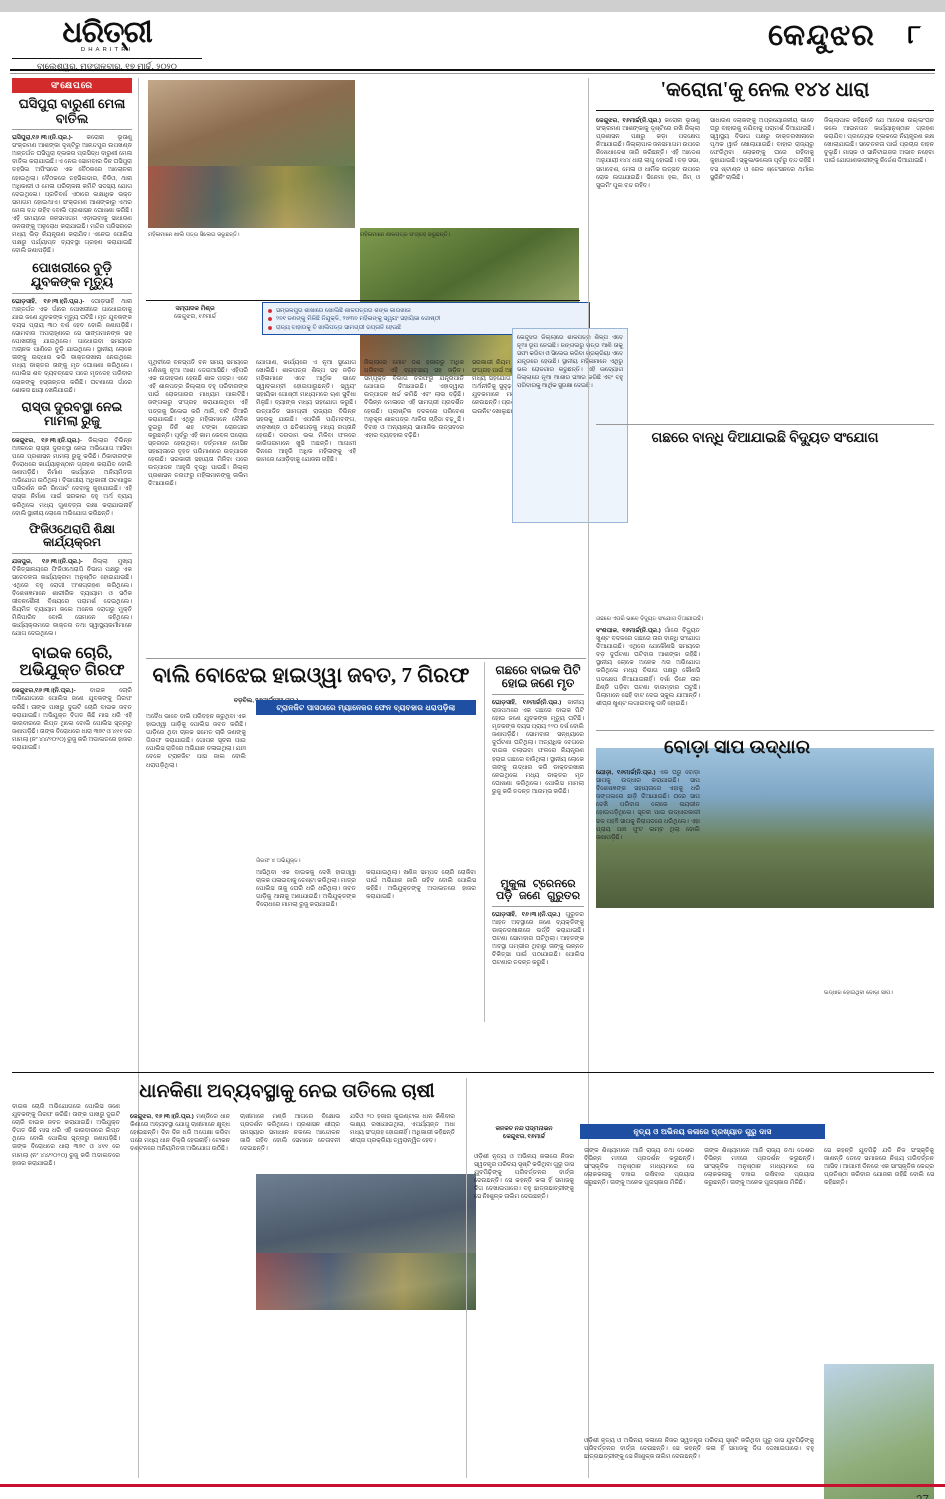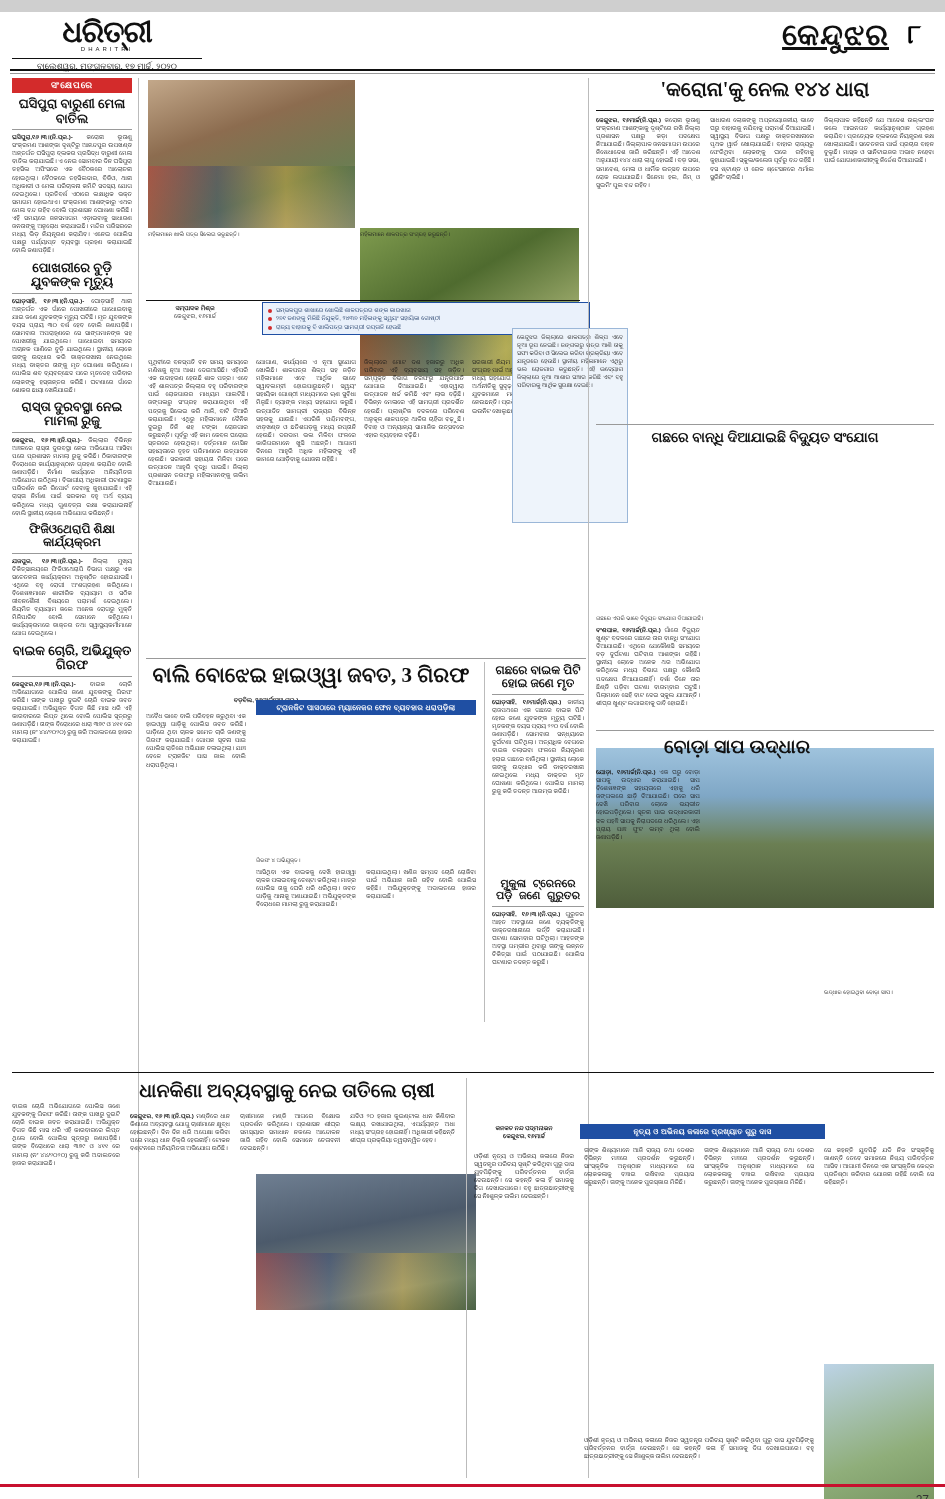--- a/index.html
+++ b/index.html
@@ -84,21 +84,21 @@
 <body>
 
 <div id="page">
 
   <div class="masthead">
     <div class="logo-box">
       <div class="logo-text">ଧରିତ୍ରୀ</div>
       <div class="logo-sub">DHARITRI</div>
     </div>
     <div class="masthead-date">ବାଲେଶ୍ୱର, ମଙ୍ଗଳବାର, ୧୭ ମାର୍ଚ୍ଚ, ୨୦୨୦</div>
-    <div class="edition" style="right:56px;text-decoration:underline;">କେନ୍ଦୁଝର</div>
+    <div class="edition" style="right:70px;">କେନ୍ଦୁଝର</div>
     <div class="page-no" style="right:24px;top:8px;font-family:'Liberation Serif',serif;">୮</div>
   </div>
   <div class="mast-rule"></div>
   <div class="rule-h" style="left:10px;top:61px;width:925px;"></div>
 
   <div class="blk" style="left:12px;top:66px;width:120px;">
     <div class="sec-head">ସଂକ୍ଷେପରେ</div>
 
     <div style="margin-top:4px;">
       <div class="headline" style="font-size:13px;">ଘସିପୁରା ବାରୁଣୀ ମେଳା ବାତିଲ</div>
@@ -122,21 +122,21 @@
     </div>
 
     <div style="margin-top:6px;">
       <div class="headline" style="font-size:12px;">ଫିଜିଓଥେରାପି ଶିକ୍ଷା କାର୍ଯ୍ୟକ୍ରମ</div>
       <div class="rule-h" style="position:relative;width:100%;margin:3px 0;"></div>
       <div class="col-text"><span class="hl">ଯଜପୁର, ୧୬।୩।(ନି.ପ୍ର.)-</span>
         <span>ଜିଲ୍ଲା ମୁଖ୍ୟ ଚିକିତ୍ସାଳୟରେ ଫିଜିଓଥେରାପି ବିଭାଗ ପକ୍ଷରୁ ଏକ ସଚେତନତା କାର୍ଯ୍ୟକ୍ରମ ଅନୁଷ୍ଠିତ ହୋଇଯାଇଛି। ଏଥିରେ ବହୁ ରୋଗୀ ଅଂଶଗ୍ରହଣ କରିଥିଲେ। ବିଶେଷଜ୍ଞମାନେ ଶାରୀରିକ ବ୍ୟାୟାମ ଓ ସଠିକ ଜୀବନଶୈଳୀ ବିଷୟରେ ପରାମର୍ଶ ଦେଇଥିଲେ। ନିୟମିତ ବ୍ୟାୟାମ କଲେ ଅନେକ ରୋଗରୁ ମୁକ୍ତି ମିଳିପାରିବ ବୋଲି ସେମାନେ କହିଥିଲେ। କାର୍ଯ୍ୟକ୍ରମରେ ଡାକ୍ତର ତଥା ସ୍ୱାସ୍ଥ୍ୟକର୍ମୀମାନେ ଯୋଗ ଦେଇଥିଲେ।</span></div>
     </div>
 
     <div style="margin-top:6px;">
-      <div class="headline" style="font-size:13px;">ବାଇକ ଚୋରି, ଅଭିଯୁକ୍ତ ଗିରଫ</div>
+      <div class="headline" style="font-size:16px;">ବାଇକ ଚୋରି, ଅଭିଯୁକ୍ତ ଗିରଫ</div>
       <div class="rule-h" style="position:relative;width:100%;margin:3px 0;"></div>
       <div class="col-text"><span class="hl">କେନ୍ଦୁଝର,୧୬।୩।(ନି.ପ୍ର.)-</span>
         <span>ବାଇକ ଚୋରି ଅଭିଯୋଗରେ ପୋଲିସ ଜଣେ ଯୁବକଙ୍କୁ ଗିରଫ କରିଛି। ତାଙ୍କ ପାଖରୁ ଦୁଇଟି ଚୋରି ବାଇକ ଜବତ କରାଯାଇଛି। ଅଭିଯୁକ୍ତ ବିଗତ କିଛି ମାସ ଧରି ଏହି କାରବାରରେ ଲିପ୍ତ ଥିଲେ ବୋଲି ପୋଲିସ ସୂତ୍ରରୁ ଜଣାପଡ଼ିଛି। ତାଙ୍କ ବିରୋଧରେ ଧାରା ୩୭୯ ଓ ୪୧୧ ରେ ମାମଲା (ନଂ ୪୪/୨୦୨୦) ରୁଜୁ କରି ଅଦାଲତରେ ହାଜର କରାଯାଇଛି।</span></div>
     </div>
   </div>
 
   <div class="rule-v" style="left:138px;top:66px;height:1400px;"></div>
 
   <div class="photo p1 photo-people blk" style="left:148px;top:68px;width:207px;height:148px;">
       <div class="ph-in"></div>
@@ -194,21 +194,21 @@
   <div class="caption blk" style="left:596px;top:602px;width:338px;">ଗଛରେ ଏପରି ଭାବେ ବିଦ୍ୟୁତ ସଂଯୋଗ ଦିଆଯାଇଛି।</div>
   <div class="col-text blk" style="left:596px;top:614px;width:104px;height:96px;overflow:hidden;">
     <span class="hl">ବଂଶପାଳ, ୧୬ମାର୍ଚ୍ଚ(ନି.ପ୍ର.)</span>
     <span>ଗାଁରେ ବିଦ୍ୟୁତ ଖୁଣ୍ଟ ବଦଳରେ ଗଛରେ ତାର ବାନ୍ଧି ସଂଯୋଗ ଦିଆଯାଇଛି। ଏଥିରେ ଯେକୌଣସି ସମୟରେ ବଡ଼ ଦୁର୍ଘଟଣା ଘଟିବାର ଆଶଙ୍କା ରହିଛି। ସ୍ଥାନୀୟ ଲୋକେ ଅନେକ ଥର ଅଭିଯୋଗ କରିଥିଲେ ମଧ୍ୟ ବିଭାଗ ପକ୍ଷରୁ କୌଣସି ପଦକ୍ଷେପ ନିଆଯାଇନାହିଁ। ବର୍ଷା ଦିନେ ତାର ଛିଣ୍ଡି ପଡ଼ିବା ଘଟଣା ବାରମ୍ବାର ଘଟୁଛି। ପିଲାମାନେ ସେହି ବାଟ ଦେଇ ସ୍କୁଲ ଯାଆନ୍ତି। ଶୀଘ୍ର ଖୁଣ୍ଟ ଲଗାଇବାକୁ ଦାବି ହୋଇଛି।</span>
   </div>
   <div class="col-text blk" style="left:824px;top:614px;width:110px;height:96px;overflow:hidden;"></div>
 
   <div class="rule-h" style="left:146px;top:646px;width:440px;"></div>
 
   <div class="blk" style="left:146px;top:652px;width:330px;">
-    <div class="headline" style="font-size:21px;">ବାଲି ବୋଝେଇ ହାଇଓ୍ୱା ଜବତ, 3 ଗିରଫ</div>
+    <div class="headline" style="font-size:21px;">ବାଲି ବୋଝେଇ ହାଇଓ୍ୱା ଜବତ, 7 ଗିରଫ</div>
   </div>
   <div class="blk col-text" style="left:206px;top:684px;width:120px;text-align:center;font-weight:bold;">ବଡ଼ବିଲ, ୧୬ମାର୍ଚ୍ଚ(ସ୍ୱ.ପ୍ର.)</div>
   <div class="banner blk" style="left:256px;top:688px;width:220px;">ଟ୍ରାନଜିଟ ପାସଠାରେ ମ୍ୟାନେଜର ଫେନ ବ୍ୟବହାର ଧରାପଡ଼ିଲା</div>
   <div class="photo p4 photo-people blk" style="left:256px;top:706px;width:220px;height:136px;">
       <div class="ph-in"></div>
     </div>
   <div class="caption blk" style="left:256px;top:844px;width:220px;">ଗିରଫ ୪ ଅଭିଯୁକ୍ତ।</div>
 
   <div class="col-text blk" style="left:146px;top:700px;width:100px;height:300px;overflow:hidden;">ଅବୈଧ ଭାବେ ବାଲି ପରିବହନ କରୁଥିବା ଏକ ହାଇଓ୍ୱା ଗାଡ଼ିକୁ ପୋଲିସ ଜବତ କରିଛି। ଗାଡ଼ିରେ ଥିବା ଚାଳକ ସମେତ ଚାରି ଜଣଙ୍କୁ ଗିରଫ କରାଯାଇଛି। ଗୋପନ ସୂଚନା ପାଇ ପୋଲିସ ରାତିରେ ଅଭିଯାନ ଚଳାଇଥିଲା। ଯାଞ୍ଚ ବେଳେ ଟ୍ରାନଜିଟ ପାସ ଜାଲ ବୋଲି ଧରାପଡ଼ିଥିଲା।</div>
   <div class="col-text blk" style="left:256px;top:856px;width:100px;height:146px;overflow:hidden;">ଆସିଥିବା ଏକ ବାଇକକୁ ଦେଖି ହାଇଓ୍ୱା ଚାଳକ ପଳାଇବାକୁ ଚେଷ୍ଟା କରିଥିଲା। ମାତ୍ର ପୋଲିସ ତାକୁ ଘେରି ଧରି ଧରିଥିଲା। ଜବତ ଗାଡ଼ିକୁ ଥାନାକୁ ଅଣାଯାଇଛି। ଅଭିଯୁକ୍ତଙ୍କ ବିରୋଧରେ ମାମଲା ରୁଜୁ କରାଯାଇଛି।</div>

